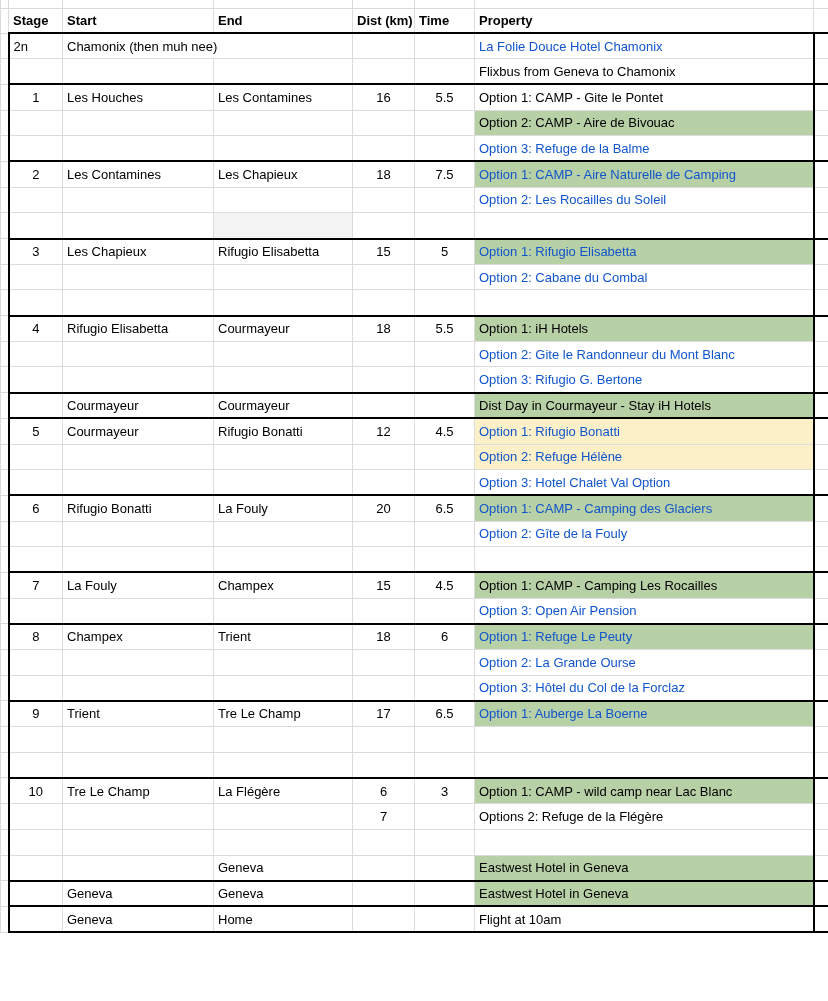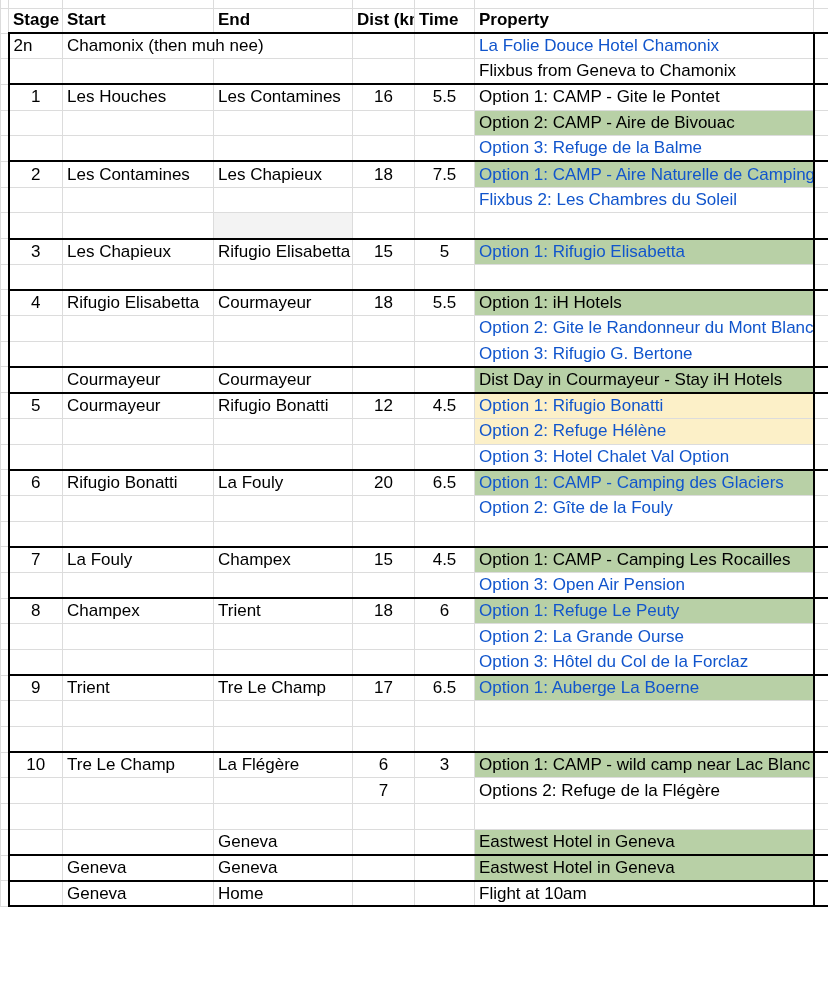--- a/index.html
+++ b/index.html
@@ -2,21 +2,21 @@
 <html style="--green: #b8d0a6; --yellow: #fcf0c8; --gray: #f3f3f3; --link: #1155cc; --grid: #dcdcdc; --heavy: #000000;"><head>
 <meta charset="utf-8">
 <style>
   html,body{margin:0;padding:0;background:#fff;}
   #screen{
     position:relative;
     width:828px;height:1001px;
     overflow:hidden;
     background:#fff;
     font-family:"Liberation Sans", sans-serif;
-    font-size:17px;
+    font-size:13px;
     color:#000;
   }
   table.sheet{
     border-collapse:collapse;
     table-layout:fixed;
     width:828px;
   }
   td,th{
     border:1px solid var(--grid);
     padding:0 0 0 4px;
@@ -139,21 +139,21 @@
           <td class="c6 bg-green"><a class="cell-link">Option 1: CAMP - Aire Naturelle de Camping</a></td>
           <td class="c7"></td>
         </tr>
         <tr>
           <td class="c0"></td>
           <td class="c1 num"></td>
           <td class="c2"></td>
           <td class="c3"></td>
           <td class="c4 num"></td>
           <td class="c5 num"></td>
-          <td class="c6"><a class="cell-link">Flixbus 2: Les Chambres du Soleil</a></td>
+          <td class="c6"><a class="cell-link">Option 2: Les Rocailles du Soleil</a></td>
           <td class="c7"></td>
         </tr>
         <tr>
           <td class="c0"></td>
           <td class="c1 num"></td>
           <td class="c2"></td>
           <td class="c3 bg-gray"></td>
           <td class="c4 num"></td>
           <td class="c5 num"></td>
           <td class="c6"></td>
@@ -169,20 +169,30 @@
           <td class="c6 bg-green"><a class="cell-link">Option 1: Rifugio Elisabetta</a></td>
           <td class="c7"></td>
         </tr>
         <tr>
           <td class="c0"></td>
           <td class="c1 num"></td>
           <td class="c2"></td>
           <td class="c3"></td>
           <td class="c4 num"></td>
           <td class="c5 num"></td>
+          <td class="c6"><a class="cell-link">Option 2: Cabane du Combal</a></td>
+          <td class="c7"></td>
+        </tr>
+        <tr>
+          <td class="c0"></td>
+          <td class="c1 num"></td>
+          <td class="c2"></td>
+          <td class="c3"></td>
+          <td class="c4 num"></td>
+          <td class="c5 num"></td>
           <td class="c6"></td>
           <td class="c7"></td>
         </tr>
         <tr class="group-start">
           <td class="c0"></td>
           <td class="c1 num">4</td>
           <td class="c2">Rifugio Elisabetta</td>
           <td class="c3">Courmayeur</td>
           <td class="c4 num">18</td>
           <td class="c5 num">5.5</td>

